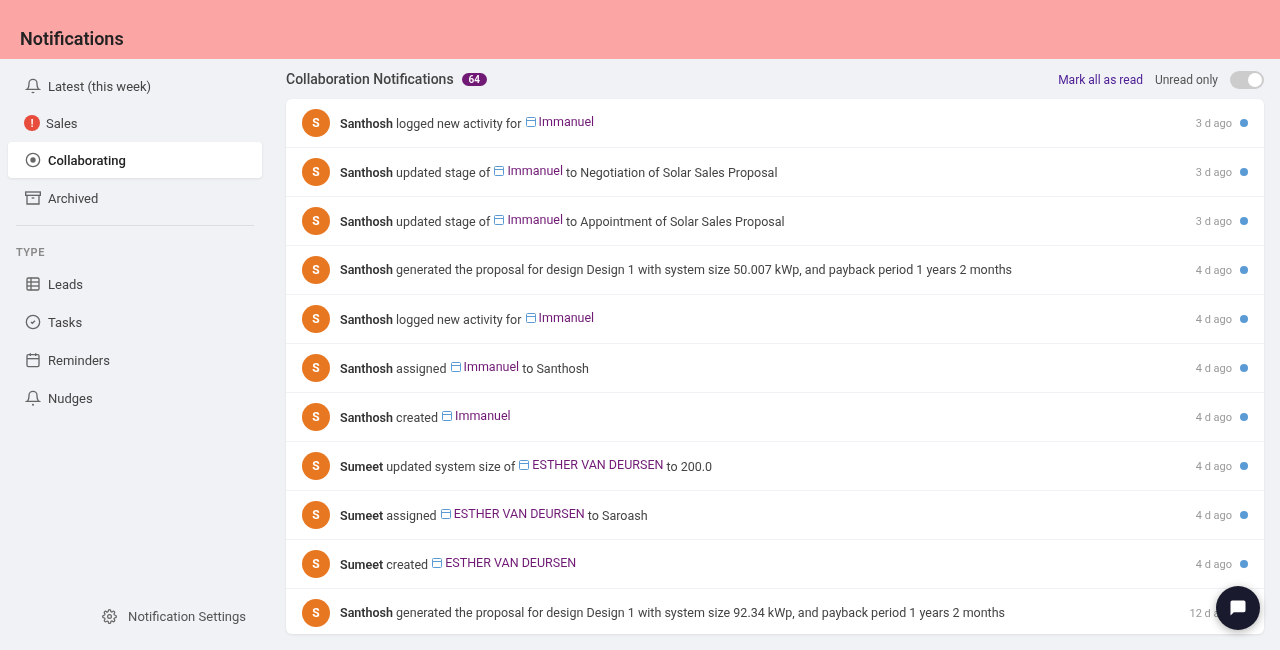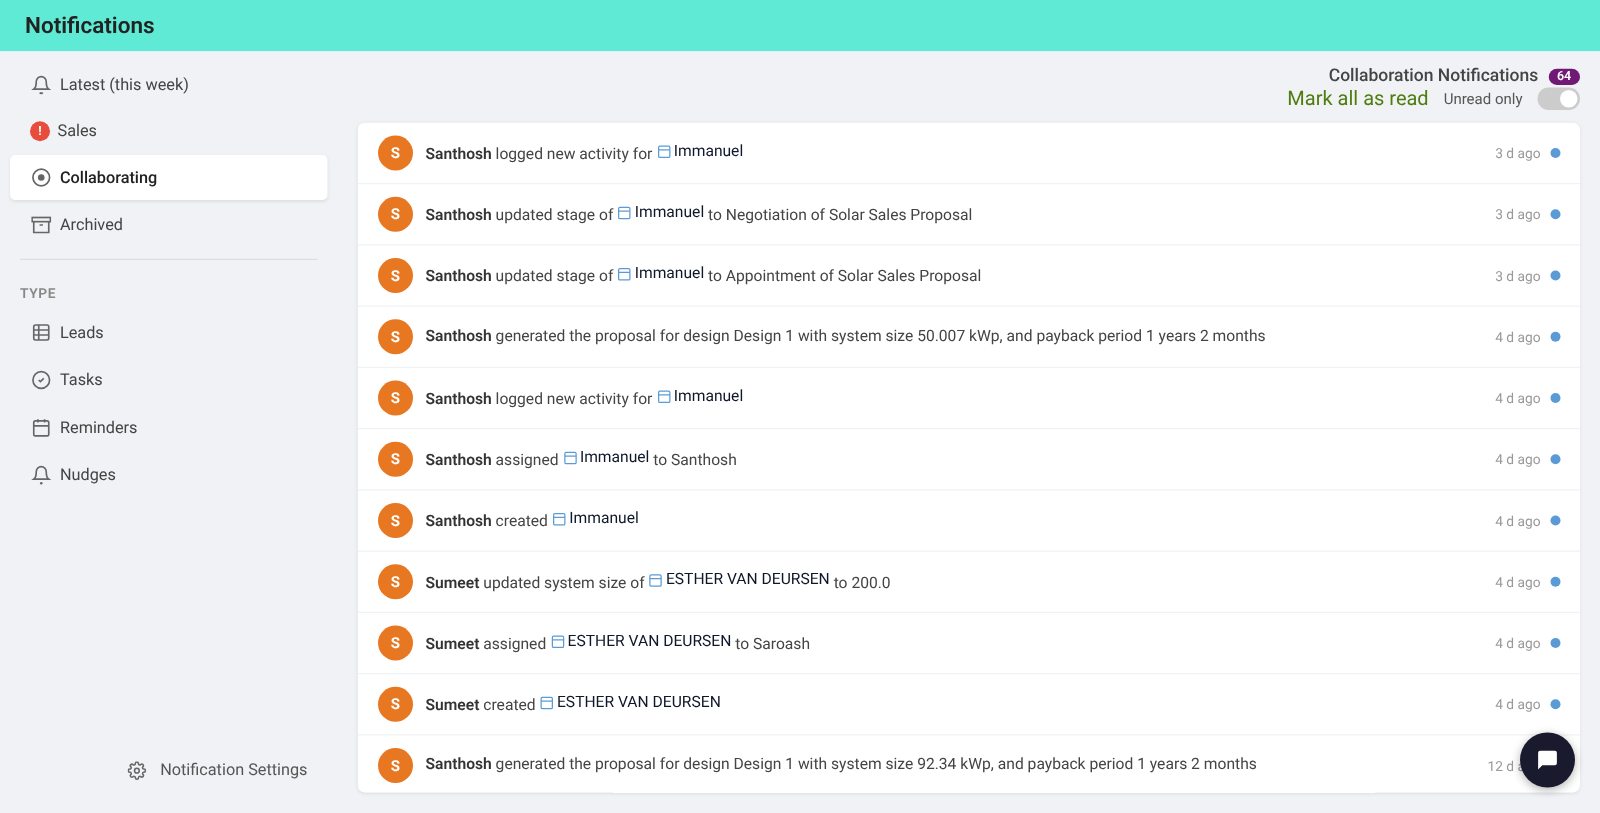--- a/index.html
+++ b/index.html
@@ -1,20 +1,20 @@
 <!DOCTYPE html>
 <html><head>
   <meta charset="utf-8">
   <style>
     * { box-sizing: border-box; margin: 0; padding: 0; }
     body { font-family: -apple-system, BlinkMacSystemFont, 'Segoe UI', Roboto, sans-serif; background: #f0f2f5; color: #333; font-size: 13px; height: 650px; overflow: hidden; }
 
     .app-container { display: flex; flex-direction: column; height: 650px; }
 
-    .page-header { padding: 10px 20px 10px; background: #5eead4; }
+    .page-header { padding: 28px 20px 10px; background: #fca5a5; }
     .page-title { font-size: 18px; font-weight: 600; color: #222; }
 
     .main-layout { display: flex; flex: 1; overflow: hidden; }
 
     
     .sidebar { width: 270px; min-width: 270px; background: #f0f2f5; padding: 8px 0; display: flex; flex-direction: column; }
 
     .sidebar-item { display: flex; align-items: center; padding: 9px 16px; cursor: pointer; border-radius: 4px; margin: 1px 8px; gap: 6px; color: #444; }
     .sidebar-item.active { background: #fff; font-weight: 500; color: #222; box-shadow: 0 1px 3px rgba(0,0,0,0.08); }
 
@@ -23,45 +23,45 @@
     .sidebar-section-label { padding: 12px 16px 6px; font-size: 11px; font-weight: 600; color: #888; text-transform: uppercase; letter-spacing: 0.5px; }
 
     .sidebar-divider { height: 1px; background: #ddd; margin: 8px 16px; }
 
     .sidebar-footer { margin-top: auto; padding: 8px; }
     .sidebar-footer-item { display: flex; align-items: center; padding: 9px 16px; cursor: pointer; gap: 10px; color: #555; border-radius: 4px; justify-content: flex-end; }
 
     
     .content-area { flex: 1; background: #f0f2f5; padding: 0 16px 16px; overflow: hidden; display: flex; flex-direction: column; }
 
-    .content-header { display: flex; align-items: flex-end; justify-content: space-between; padding: 12px 0 10px; flex-direction: column; }
+    .content-header { display: flex; align-items: flex-start; justify-content: space-between; padding: 12px 0 10px; }
 
     .content-title-area { display: flex; align-items: center; gap: 8px; }
     .content-title { font-size: 14px; font-weight: 500; color: #444; }
     .badge { background: #701a75; color: #fff; border-radius: 10px; padding: 1px 7px; font-size: 10px; font-weight: 600; }
 
     .header-actions { display: flex; align-items: center; gap: 12px; }
-    .mark-all-read { color: #4d7c0f; cursor: pointer; font-size: 16px; }
+    .mark-all-read { color: #4c1d95; cursor: pointer; font-size: 12px; }
     .unread-only-label { font-size: 12px; color: #555; }
 
     
     .toggle { width: 34px; height: 18px; background: #ccc; border-radius: 9px; position: relative; cursor: pointer; display: inline-block; }
     .toggle::after { content: ''; width: 14px; height: 14px; background: #fff; border-radius: 50%; position: absolute; top: 2px; right: 2px; transition: 0.2s; }
 
     
     .notifications-panel { background: #fff; border-radius: 6px; flex: 1; overflow-y: auto; box-shadow: 0 1px 3px rgba(0,0,0,0.08); }
 
     .notif-row { display: flex; align-items: center; padding: 10px 16px; border-bottom: 1px solid #f0f2f5; gap: 10px; }
     .notif-row:last-child { border-bottom: none; }
 
     .avatar { width: 28px; height: 28px; border-radius: 50%; background: #e87722; color: #fff; display: flex; align-items: center; justify-content: center; font-size: 12px; font-weight: 700; flex-shrink: 0; }
 
     .notif-content { flex: 1; font-size: 12.5px; color: #444; line-height: 1.4; }
     .notif-content .actor { font-weight: 600; color: #333; }
-    .notif-content .link { color: #0f172a; cursor: pointer; }
+    .notif-content .link { color: #701a75; cursor: pointer; }
 
     .notif-meta { display: flex; align-items: center; gap: 8px; flex-shrink: 0; }
     .notif-time { font-size: 11px; color: #999; white-space: nowrap; margin-left: 37px; }
     .unread-dot { width: 8px; height: 8px; background: #5b9bd5; border-radius: 50%; flex-shrink: 0; }
 
     
     .chat-btn { position: fixed; bottom: 20px; right: 20px; width: 44px; height: 44px; background: #1a1a2e; border-radius: 50%; display: flex; align-items: center; justify-content: center; cursor: pointer; color: #fff; font-size: 18px; box-shadow: 0 2px 8px rgba(0,0,0,0.3); }
 
     
     .notifications-panel::-webkit-scrollbar { width: 6px; }

